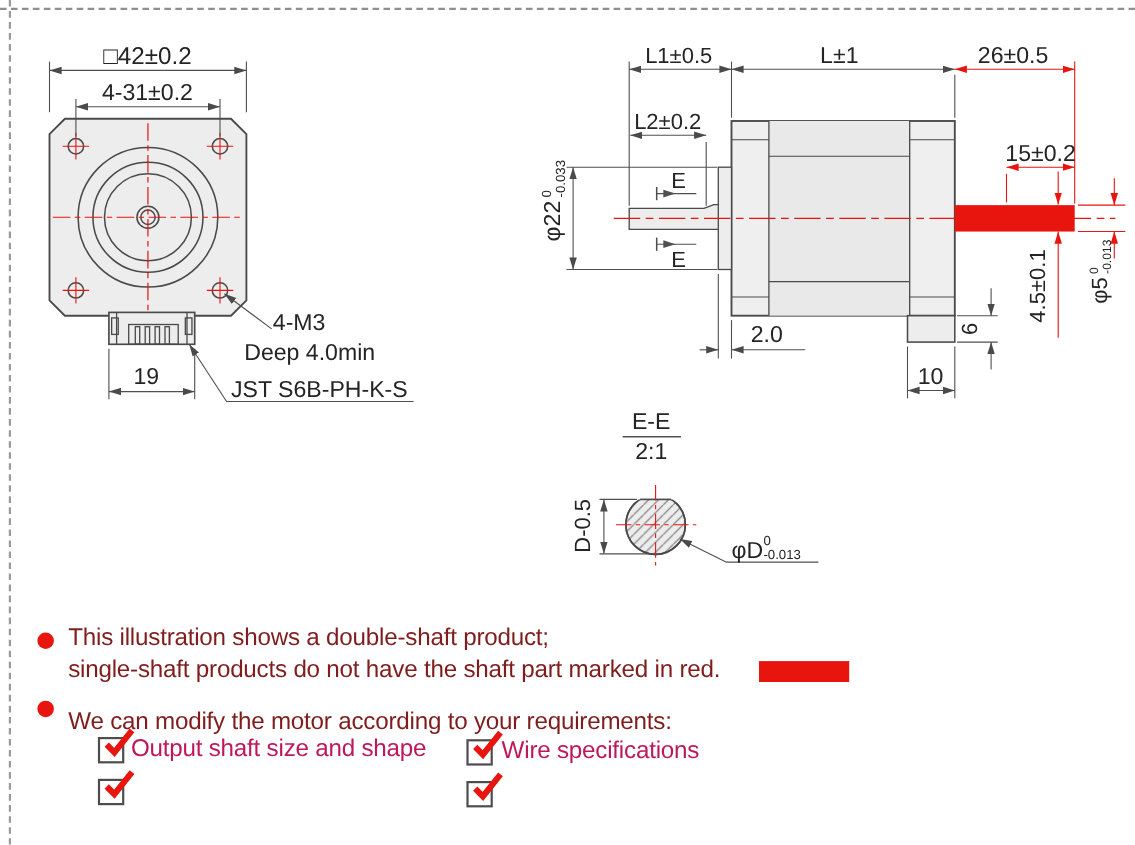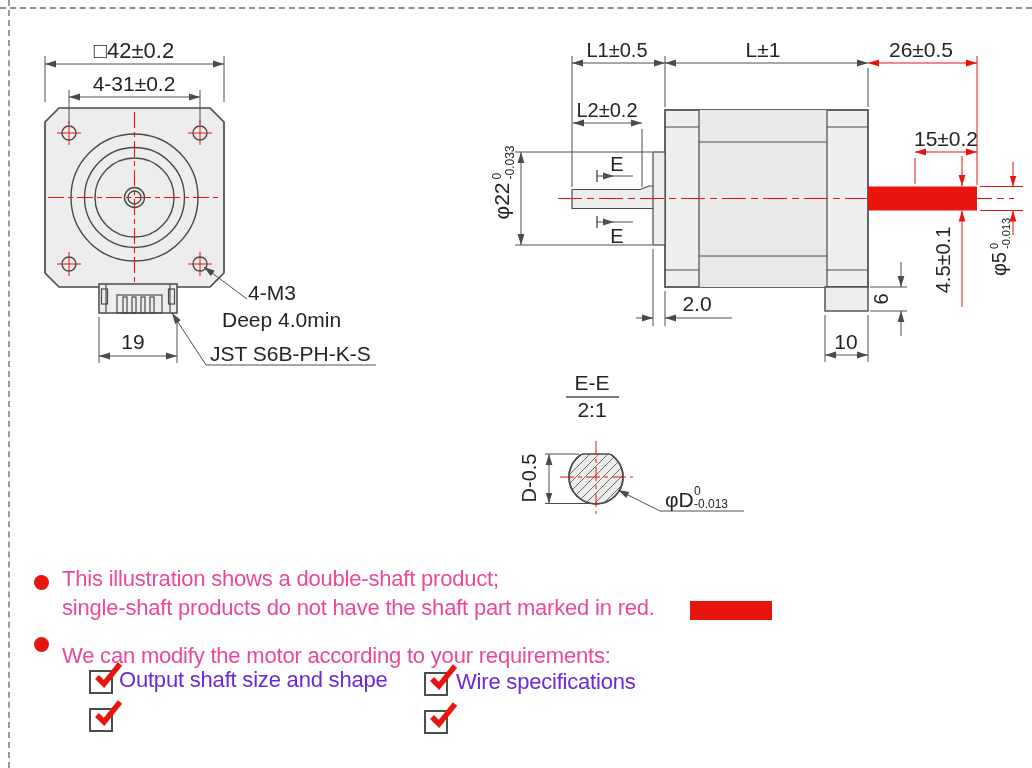--- a/index.html
+++ b/index.html
@@ -2,26 +2,26 @@
 <html><head>
 <meta charset="utf-8">
 <style>
   html,body{margin:0;padding:0;background:#fff;}
   #stage{position:relative;width:1032px;height:768px;background:#ffffff;overflow:hidden;
          font-family:"Liberation Sans","DejaVu Sans",sans-serif;text-align:center;}
   .abs{position:absolute;}
   .dash-top{left:0;top:7px;width:1032px;height:0;border-top:2px dashed #8f8f8f;}
   .dash-left{left:8px;top:0;width:0;height:768px;border-left:2px dashed #9a9a9a;}
   svg text{fill:#242424;}
-  .note-text{font-size:22px;color:#ec4899;white-space:nowrap;letter-spacing:-0.2px;}
+  .note-text{font-size:22px;color:#7f1d1d;white-space:nowrap;letter-spacing:-0.2px;}
   .bullet{width:15px;height:15px;border-radius:50%;background:#e8140e;}
   .swatch{width:82px;height:19px;background:#e8140e;}
   .cbox{width:20px;height:20px;border:2px solid #4d4d4d;background:#fff;}
   .cbox svg{position:absolute;top:-11px;left:2px;overflow:visible;}
-  .opt-label{font-size:22px;color:#6d28d9;white-space:nowrap;letter-spacing:-0.2px;}
+  .opt-label{font-size:22px;color:#be185d;white-space:nowrap;letter-spacing:-0.2px;}
 </style>
 </head>
 <body>
 
 <div id="stage">
 
   <div class="abs dash-top"></div>
   <div class="abs dash-left"></div>
 
   <svg class="abs" style="left:0;top:0" width="1032" height="545" viewBox="0 0 1032 545">

